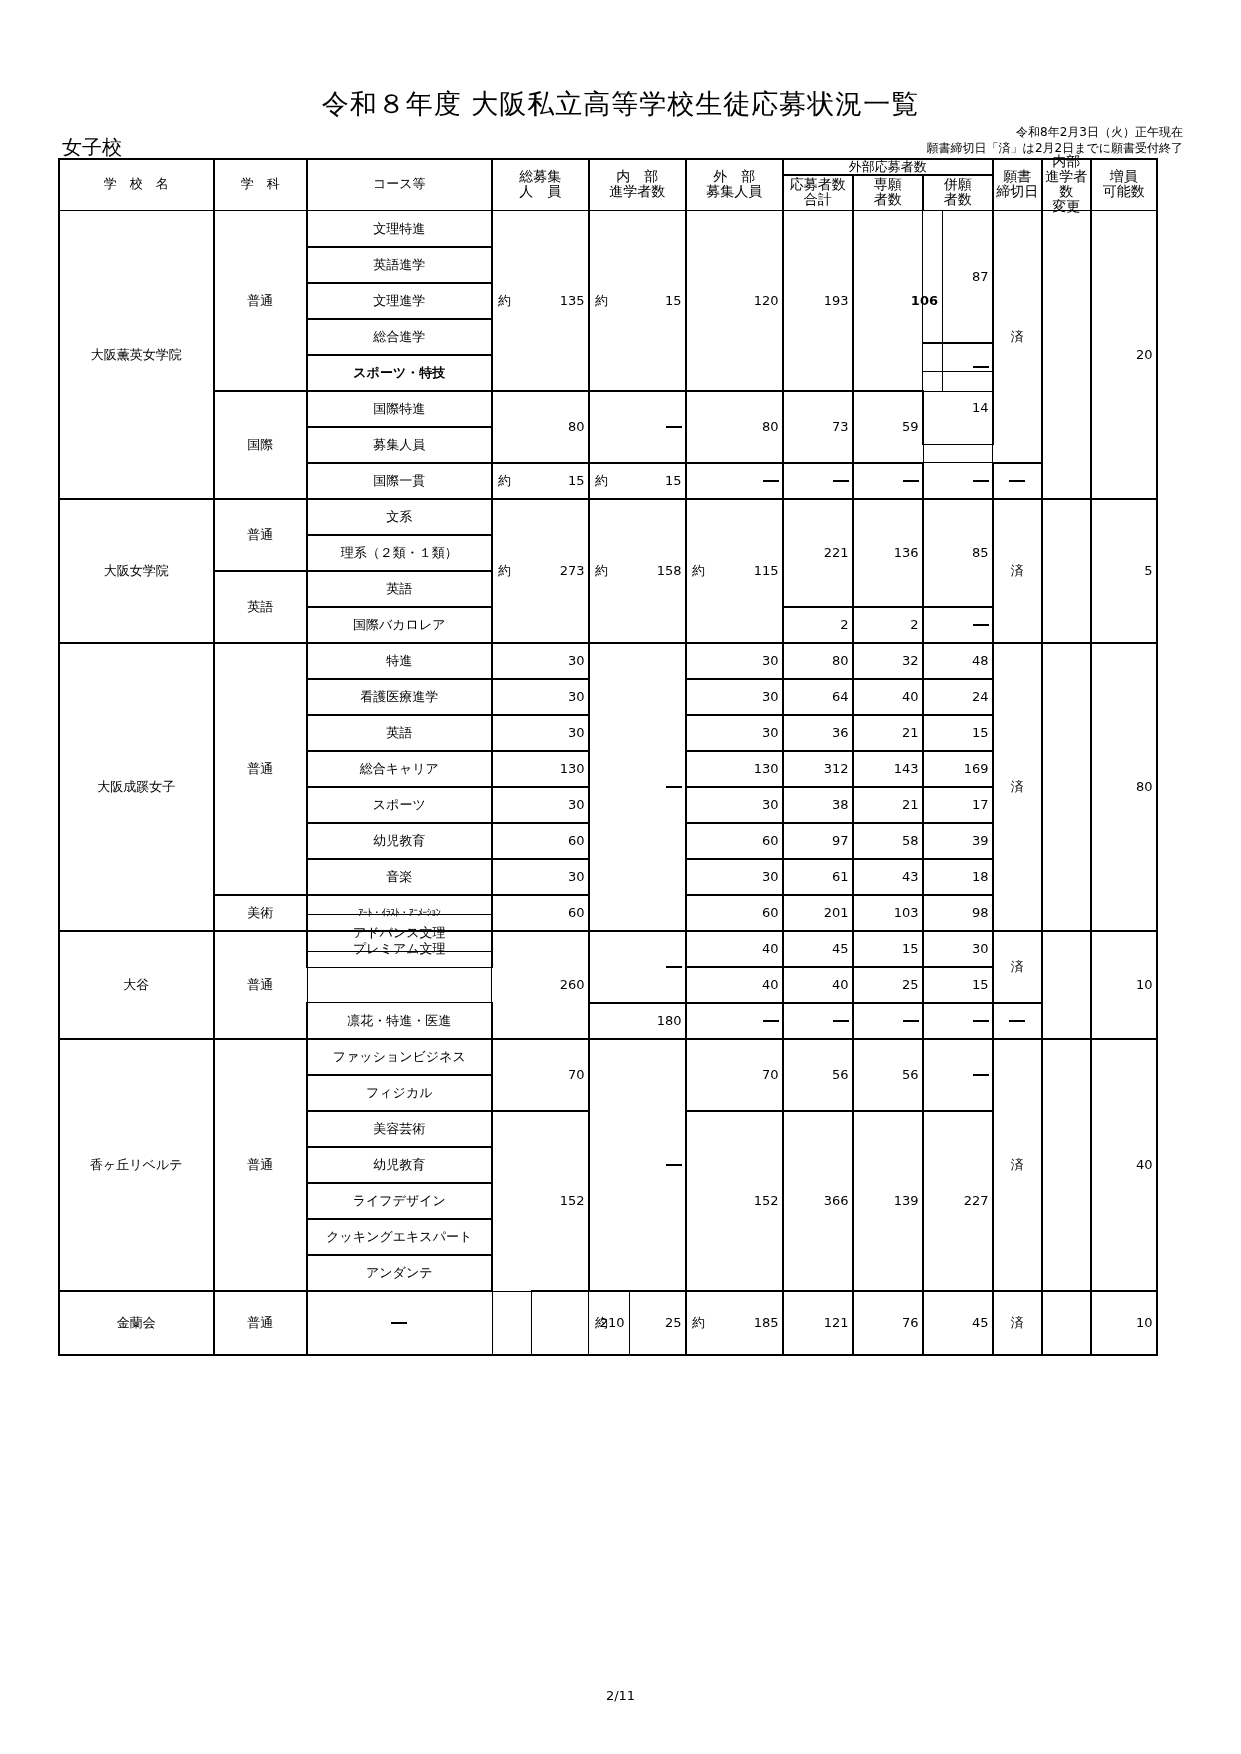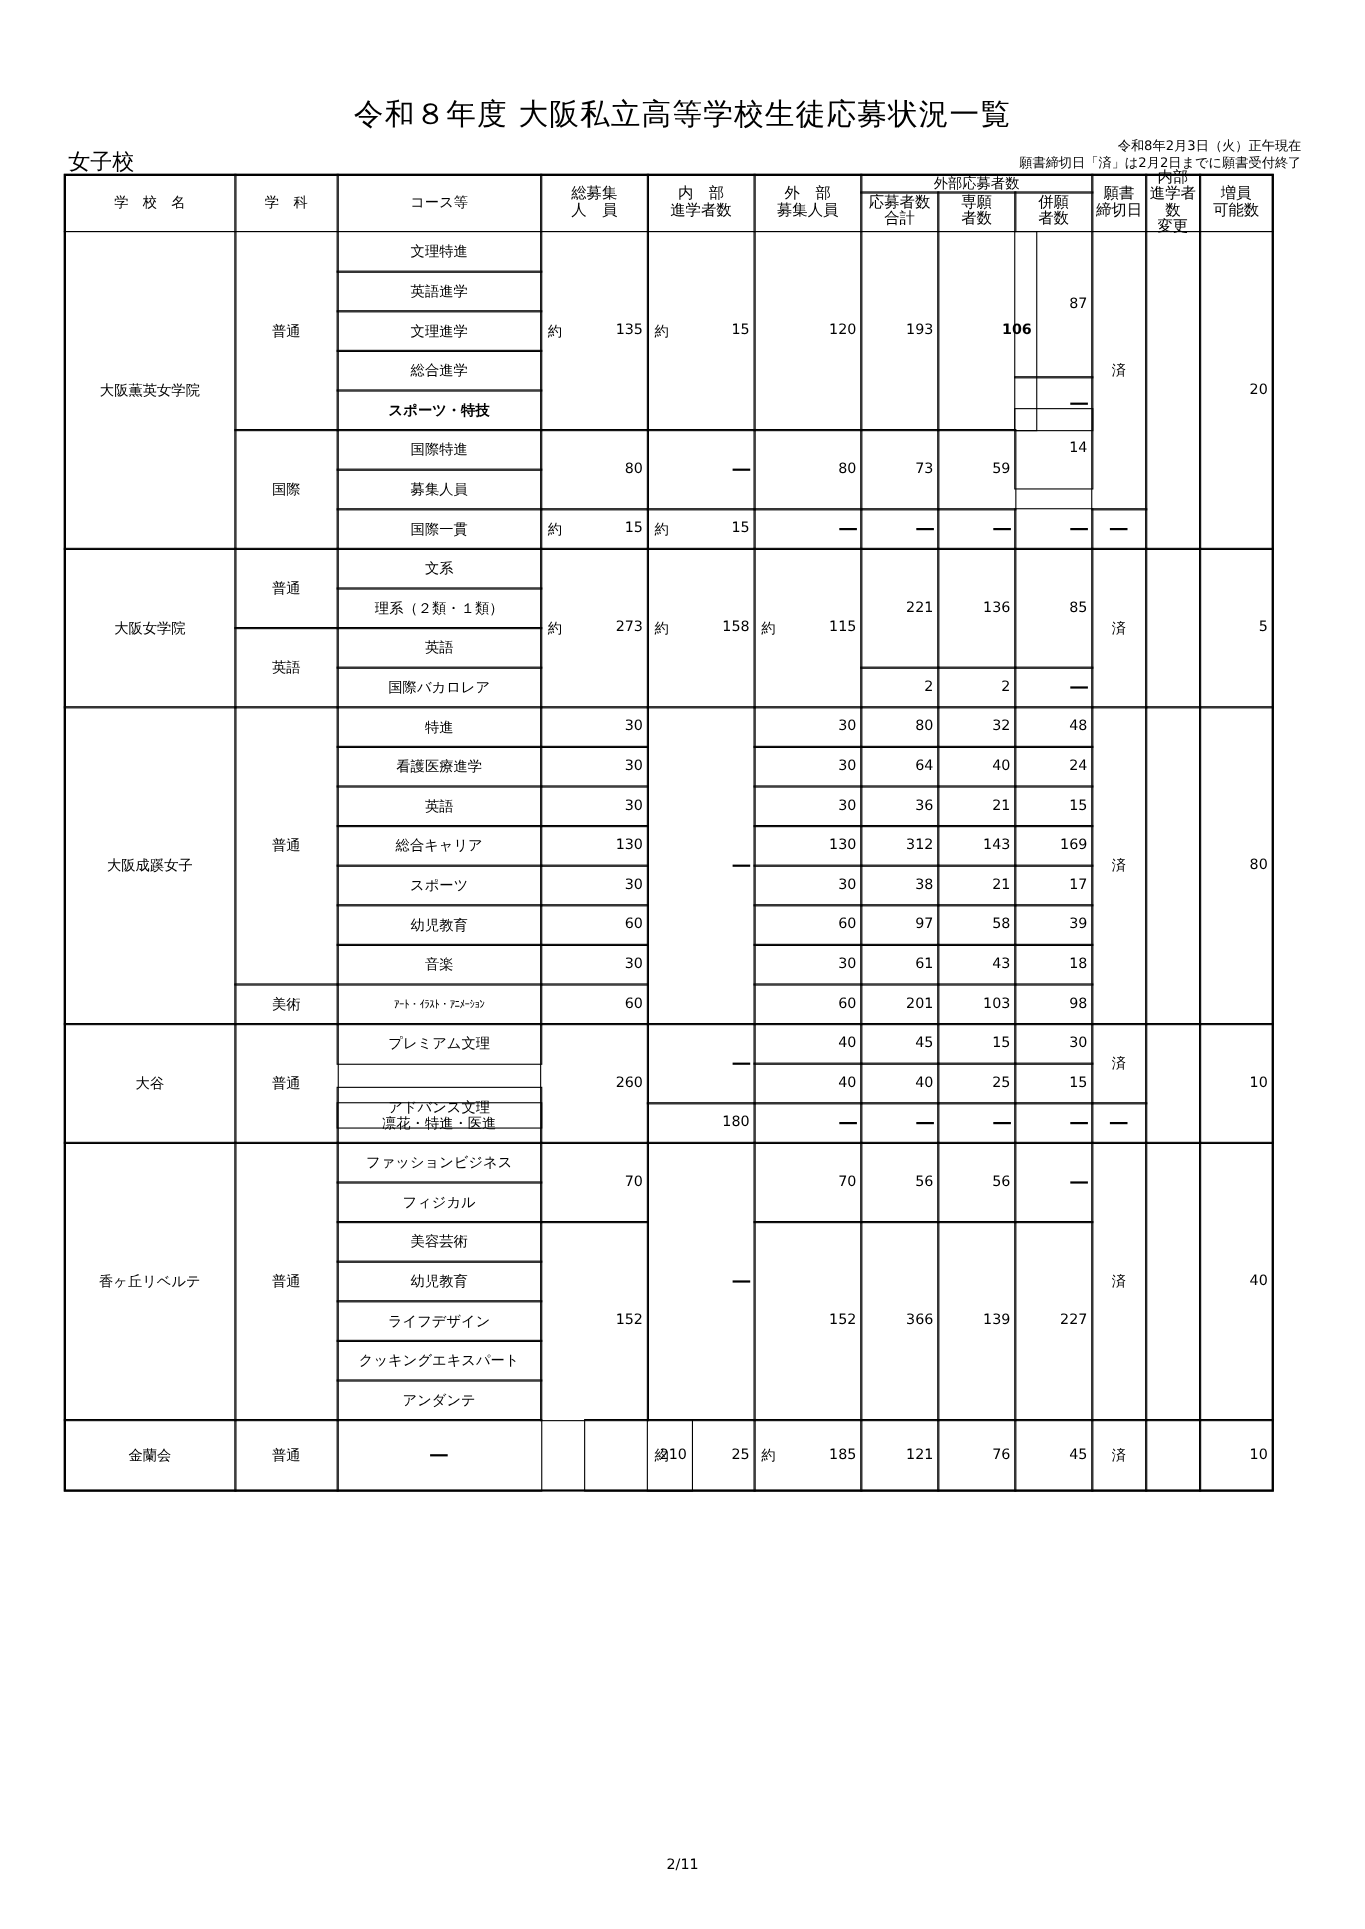--- a/index.html
+++ b/index.html
@@ -413,21 +413,21 @@
     </div>
     <div class="c" style="left: 58px; width: 156.5px; top: 930px; height: 109.5px;">
       <span>大谷</span>
     </div>
     <div class="c" style="left: 213px; width: 94.5px; top: 930px; height: 109.5px;">
       <span>普通</span>
     </div>
     <div class="c" style="left: 306px; width: 186.5px; top: 930px; height: 37.5px;">
       <span>プレミアム文理</span>
     </div>
-    <div class="c" style="left: 306px; width: 186.5px; top: 988px; height: 37.5px;">
+    <div class="c" style="left: 306px; width: 186.5px; top: 914px; height: 37.5px;">
       <span>アドバンス文理</span>
     </div>
     <div class="c" style="left: 306px; width: 186.5px; top: 1002px; height: 37.5px;">
       <span>凛花・特進・医進</span>
     </div>
     <div class="c r" style="left: 491px; width: 98.5px; top: 930px; height: 109.5px;">
       <span>260</span>
     </div>
     <div class="c r" style="left: 588px; width: 98.5px; top: 930px; height: 73.5px;">
       <span class="dash"></span>

